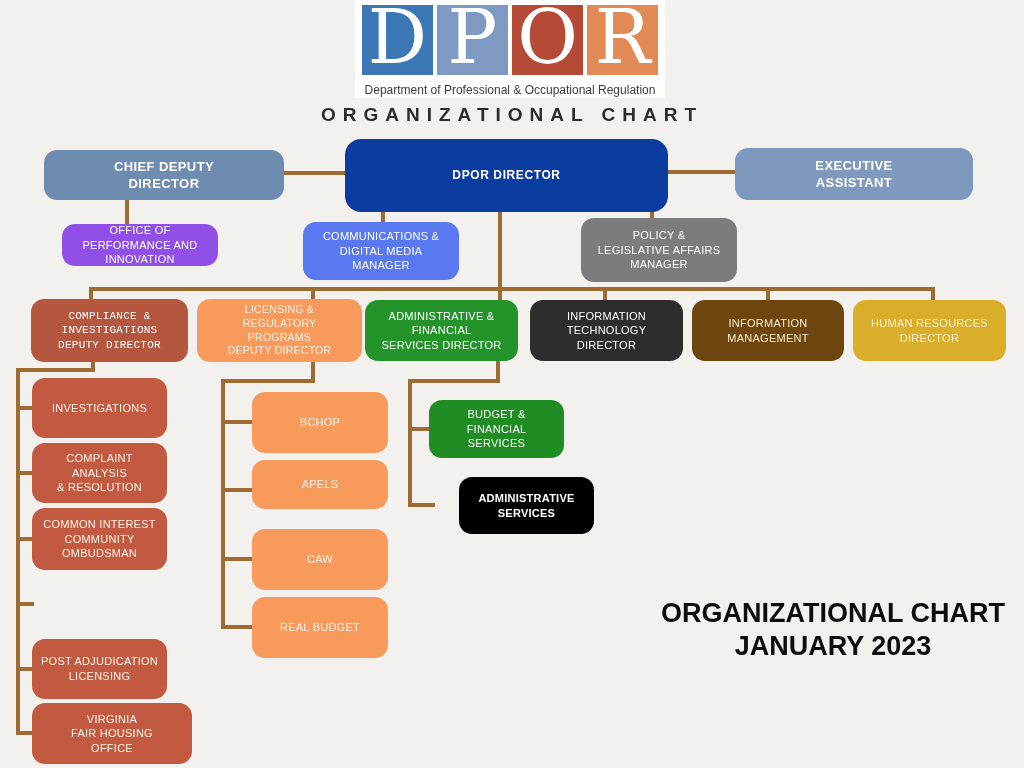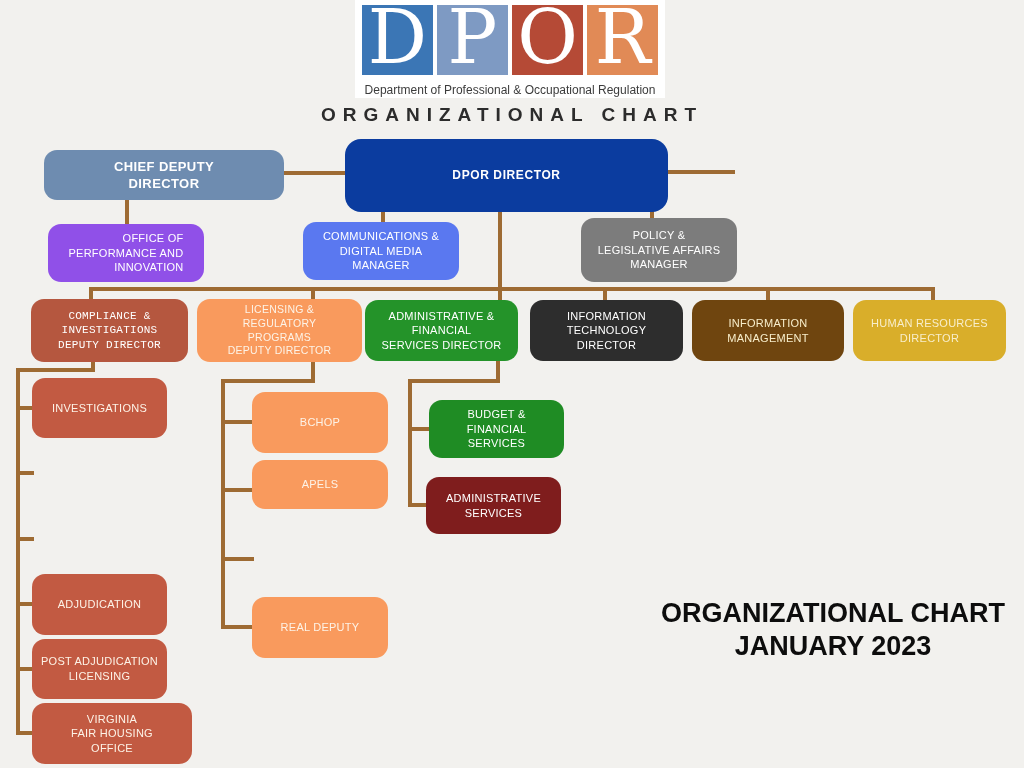--- a/index.html
+++ b/index.html
@@ -91,22 +91,24 @@
   <div class="vline" style="left:91px;top:362px;height:10px;"></div>
   <div class="vline" style="left:16px;top:368px;height:367px;"></div>
   <div class="vline" style="left:311px;top:362px;height:19px;"></div>
   <div class="vline" style="left:221px;top:379px;height:250px;"></div>
   <div class="vline" style="left:496px;top:360px;height:21px;"></div>
   <div class="vline" style="left:408px;top:379px;height:128px;"></div>
 
   <div class="node top" style="left: 44px; top: 150px; width: 240px; height: 50px; background: rgb(110, 140, 176);">CHIEF DEPUTY
 DIRECTOR</div>
   <div class="node hero" style="left: 345px; top: 139px; width: 323px; height: 73px; background: rgb(11, 60, 159);">DPOR DIRECTOR</div>
+  <div class="node top" style="left: 735px; top: 148px; width: 238px; height: 52px; background: rgb(126, 153, 189);">EXECUTIVE
+ASSISTANT</div>
 
-  <div class="node" style="left: 48px; top: 224px; width: 156px; height: 58px; background: rgb(144, 80, 232); text-align: right;">OFFICE OF
+  <div class="node" style="left: 62px; top: 224px; width: 156px; height: 42px; background: rgb(144, 80, 232);">OFFICE OF
 PERFORMANCE AND
 INNOVATION</div>
   <div class="node" style="left: 303px; top: 222px; width: 156px; height: 58px; background: rgb(90, 120, 240);">COMMUNICATIONS &amp;
 DIGITAL MEDIA
 MANAGER</div>
   <div class="node" style="left: 581px; top: 218px; width: 156px; height: 64px; background: rgb(124, 124, 124);">POLICY &amp;
 LEGISLATIVE AFFAIRS
 MANAGER</div>
 
   <div class="node" style="left: 31px; top: 299px; width: 157px; height: 63px; background: rgb(181, 87, 63); font-family: Liberation Mono, monospace;">COMPLIANCE &amp;
@@ -121,35 +123,40 @@
 SERVICES DIRECTOR</div>
   <div class="node" style="left: 530px; top: 300px; width: 153px; height: 61px; background: rgb(45, 45, 45);">INFORMATION
 TECHNOLOGY
 DIRECTOR</div>
   <div class="node cream" style="left: 692px; top: 300px; width: 152px; height: 61px; background: rgb(111, 69, 15);">INFORMATION
 MANAGEMENT</div>
   <div class="node cream" style="left: 853px; top: 300px; width: 153px; height: 61px; background: rgb(217, 174, 42);">HUMAN RESOURCES
 DIRECTOR</div>
 
   <div class="node warm" style="left: 32px; top: 378px; width: 135px; height: 60px; background: rgb(194, 90, 66);">INVESTIGATIONS</div>
-  <div class="node warm" style="left: 32px; top: 574px; width: 135px; height: 61px; background: rgb(194, 90, 66);">ADJUDICATION</div>
+  <div class="node warm" style="left: 32px; top: 443px; width: 135px; height: 60px; background: rgb(194, 90, 66);">COMPLAINT ANALYSIS
+&amp; RESOLUTION</div>
+  <div class="node warm" style="left: 32px; top: 508px; width: 135px; height: 62px; background: rgb(194, 90, 66);">COMMON INTEREST
+COMMUNITY
+OMBUDSMAN</div>
   <div class="node warm" style="left: 32px; top: 639px; width: 135px; height: 60px; background: rgb(194, 90, 66);">POST ADJUDICATION
 LICENSING</div>
   <div class="node warm" style="left: 32px; top: 703px; width: 160px; height: 61px; background: rgb(194, 90, 66);">VIRGINIA
 FAIR HOUSING
 OFFICE</div>
 
   <div class="node warm" style="left: 252px; top: 392px; width: 136px; height: 61px; background: rgb(249, 154, 93);">BCHOP</div>
   <div class="node warm" style="left: 252px; top: 460px; width: 136px; height: 49px; background: rgb(249, 154, 93);">APELS</div>
-  <div class="node warm" style="left: 252px; top: 597px; width: 136px; height: 61px; background: rgb(249, 154, 93);">REAL DEPUTY</div>
+  <div class="node warm" style="left: 252px; top: 529px; width: 136px; height: 61px; background: rgb(249, 154, 93);">CAW</div>
+  <div class="node warm" style="left: 252px; top: 597px; width: 136px; height: 61px; background: rgb(249, 154, 93);">REAL BUDGET</div>
 
   <div class="node" style="left: 429px; top: 400px; width: 135px; height: 58px; background: rgb(31, 140, 36);">BUDGET &amp;
 FINANCIAL
 SERVICES</div>
-  <div class="node" style="left: 426px; top: 477px; width: 135px; height: 57px; background: #7f1d1d;">ADMINISTRATIVE
+  <div class="node" style="left: 459px; top: 477px; width: 135px; height: 57px; background: #000000; font-weight: bold;">ADMINISTRATIVE
 SERVICES</div>
 
   <div class="footer-title">
     <div>ORGANIZATIONAL CHART</div>
     <div>JANUARY 2023</div>
   </div>
 
 </div>
 
 </body></html>

